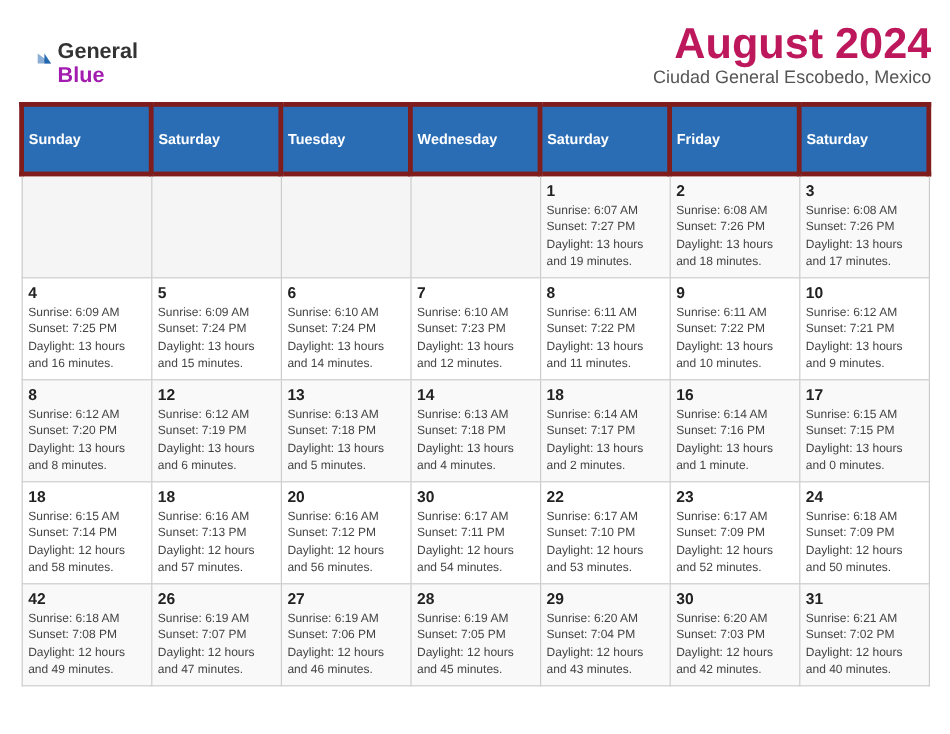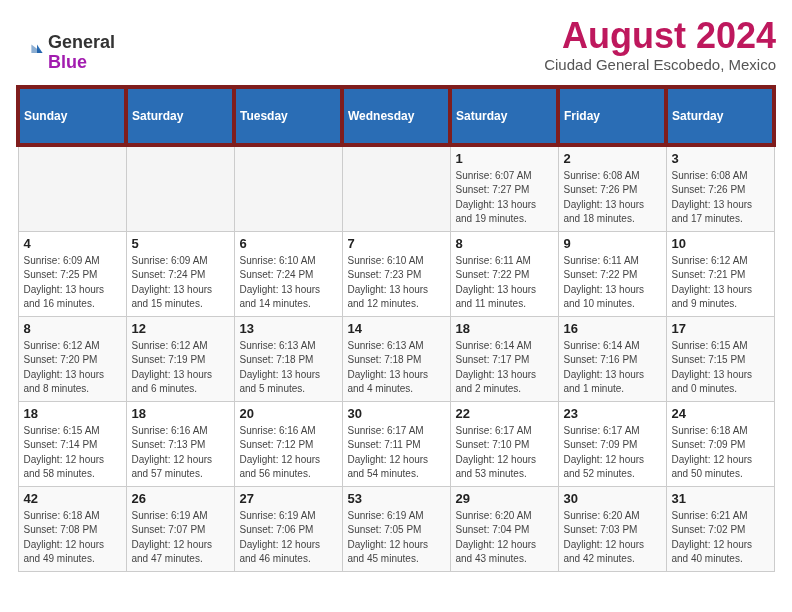--- a/index.html
+++ b/index.html
@@ -233,21 +233,21 @@
         </td>
         <td>
           <div class="day-number">26</div>
           <div class="day-info">Sunrise: 6:19 AM<br>Sunset: 7:07 PM<br>Daylight: 12 hours<br>and 47 minutes.</div>
         </td>
         <td>
           <div class="day-number">27</div>
           <div class="day-info">Sunrise: 6:19 AM<br>Sunset: 7:06 PM<br>Daylight: 12 hours<br>and 46 minutes.</div>
         </td>
         <td>
-          <div class="day-number">53</div>
+          <div class="day-number">28</div>
           <div class="day-info">Sunrise: 6:19 AM<br>Sunset: 7:05 PM<br>Daylight: 12 hours<br>and 45 minutes.</div>
         </td>
         <td>
           <div class="day-number">29</div>
           <div class="day-info">Sunrise: 6:20 AM<br>Sunset: 7:04 PM<br>Daylight: 12 hours<br>and 43 minutes.</div>
         </td>
         <td>
           <div class="day-number">30</div>
           <div class="day-info">Sunrise: 6:20 AM<br>Sunset: 7:03 PM<br>Daylight: 12 hours<br>and 42 minutes.</div>
         </td>

